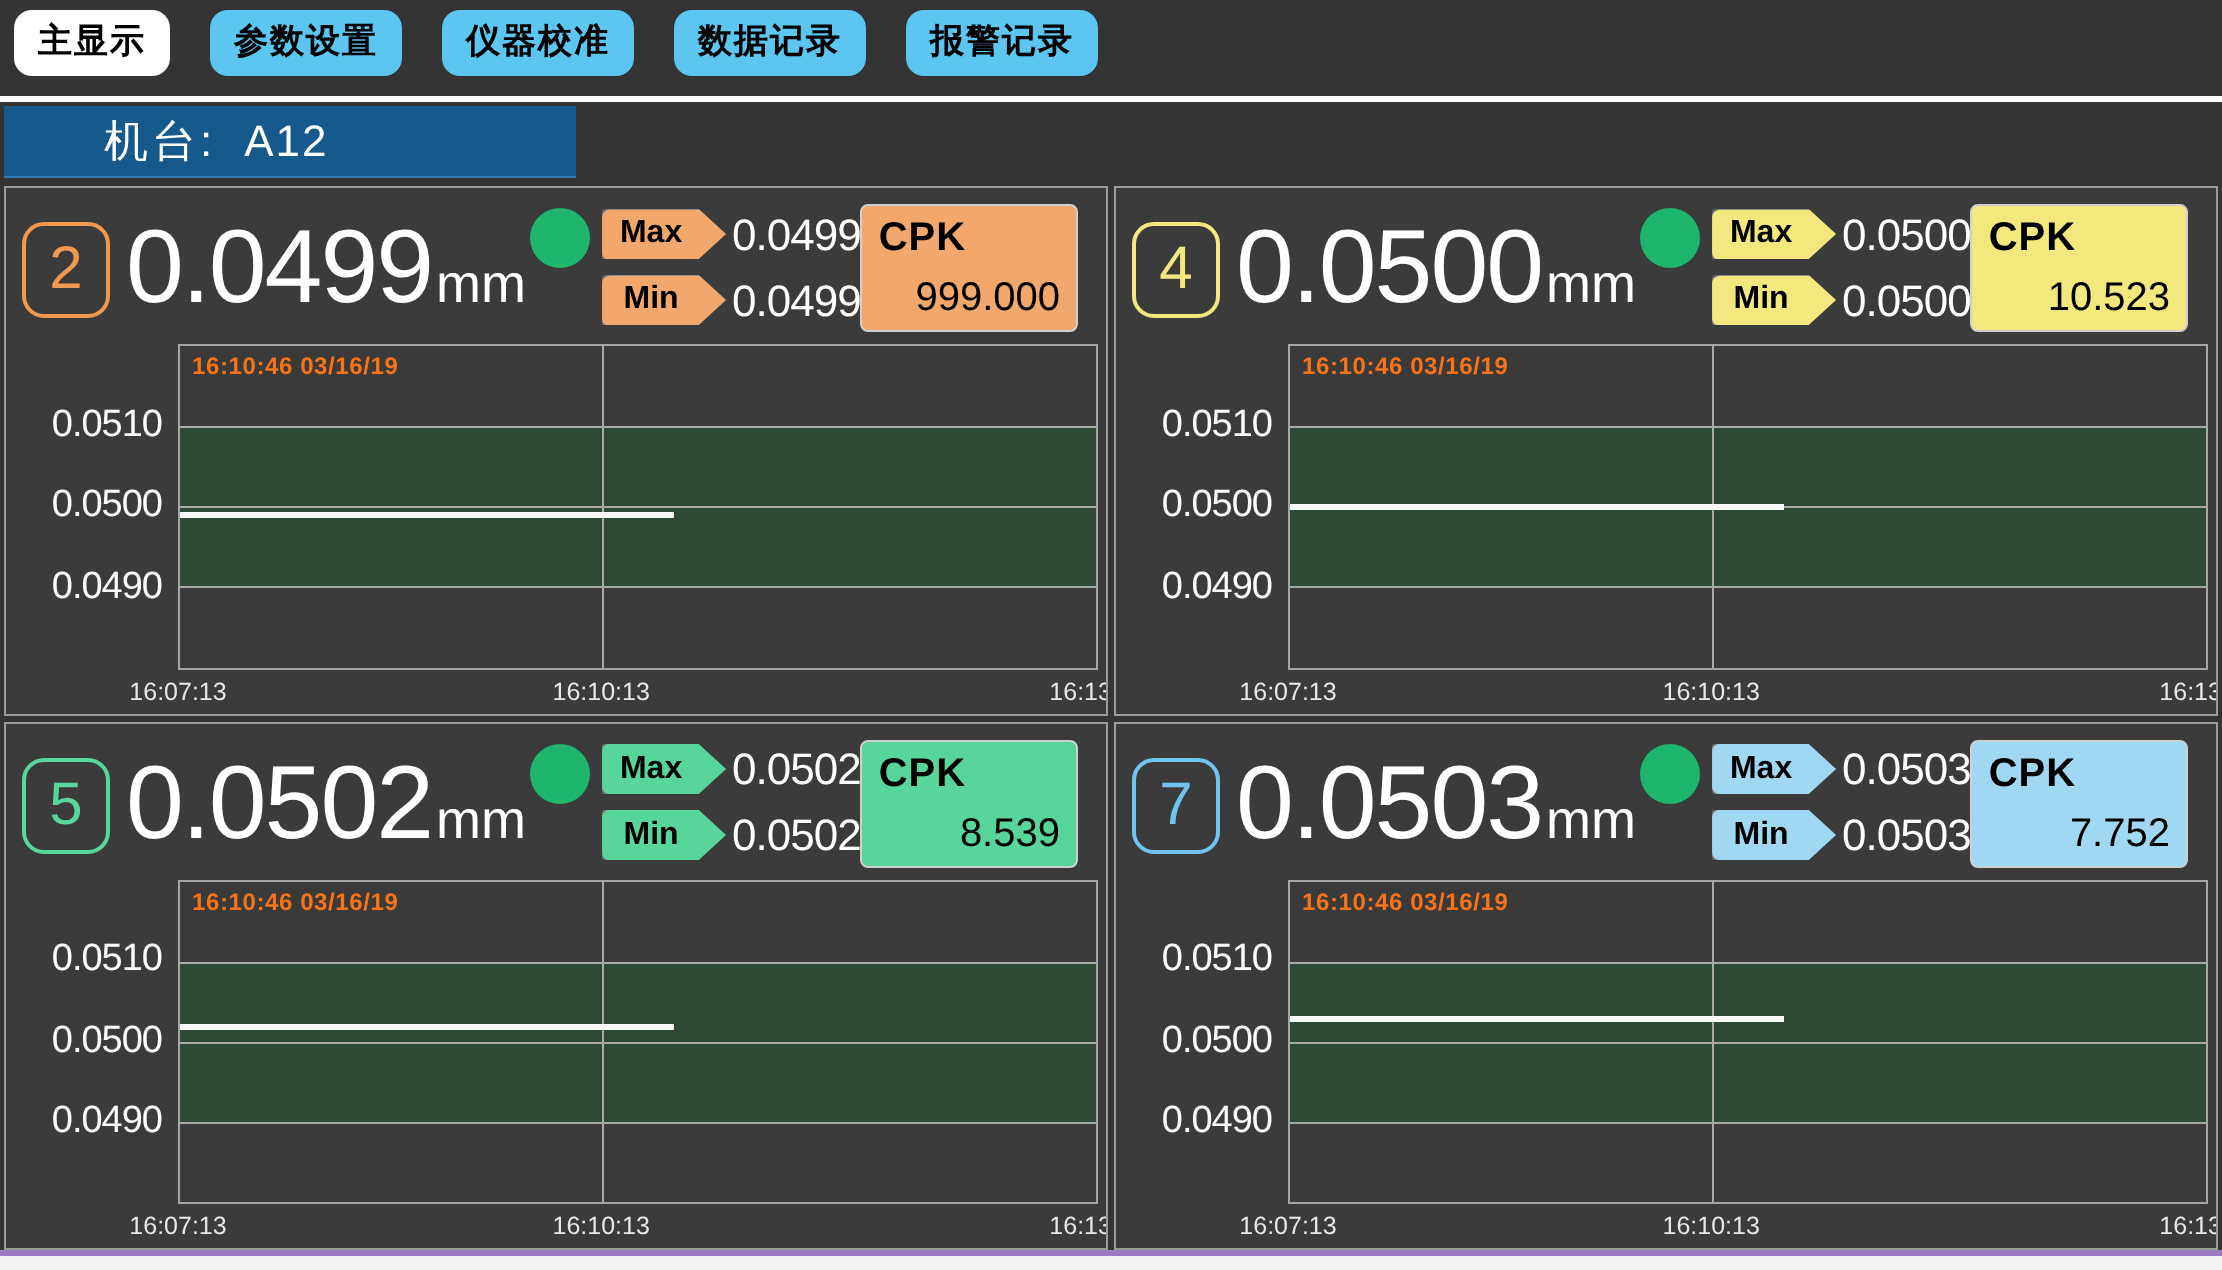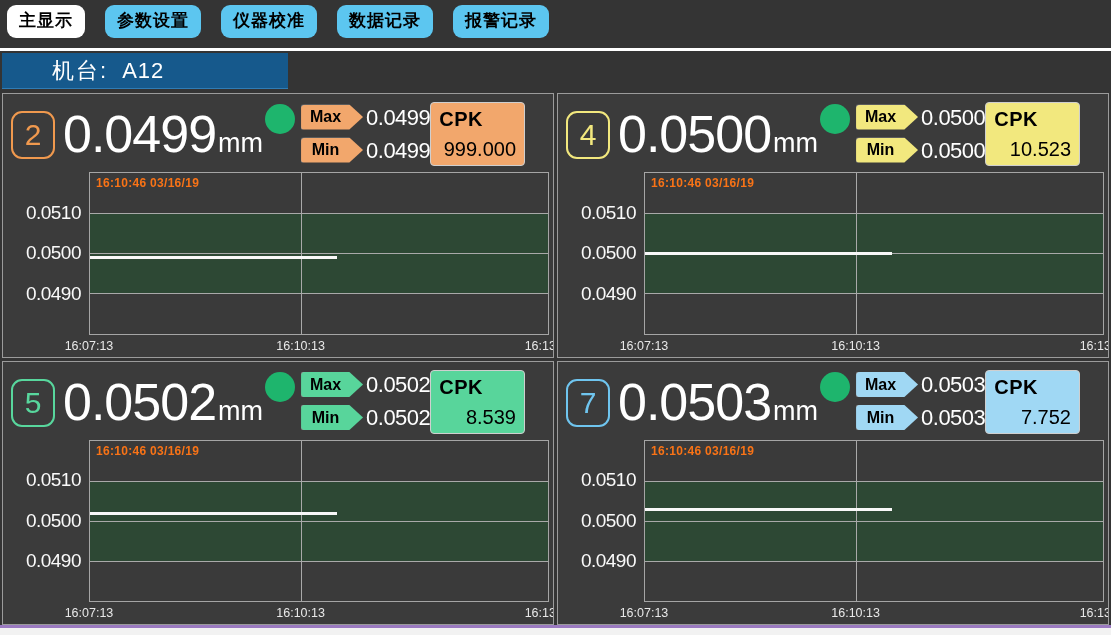--- a/index.html
+++ b/index.html
@@ -60,21 +60,21 @@
   .mmrow { display:flex; align-items:flex-start; }
   .tag {
     width:62px; height:25px; background:var(--accent); color:#000;
     font-size:16px; font-weight:bold; display:flex; align-items:center; justify-content:center;
     padding-right:13px; border-radius:4px;
     clip-path:polygon(0 0,78% 0,100% 50%,78% 100%,0 100%);
     filter:drop-shadow(0 0 1px #fff);
   }
   .mmval { color:#fff; font-size:22px; margin-left:3px; letter-spacing:-0.5px; }
   .cpk {
-    margin-left:auto; margin-right:22px; width:128px; height:64px;
+    margin-left:auto; margin-right:8px; width:128px; height:64px;
     background:var(--accent); border-radius:4px; border:1px solid #cfcfcf;
     color:#000; padding:5px 8px 4px 8px; display:flex; flex-direction:column; justify-content:space-between;
   }
   .cpk .cpklabel { font-size:20px; font-weight:bold; letter-spacing:0.5px; }
   .cpk .cpkval { font-size:20px; text-align:right; }
 
   
   .pchart {
     flex:1; display:grid; grid-template-columns:86px 1fr; grid-template-rows:1fr 20px;
     padding:2px 4px 2px 0;

